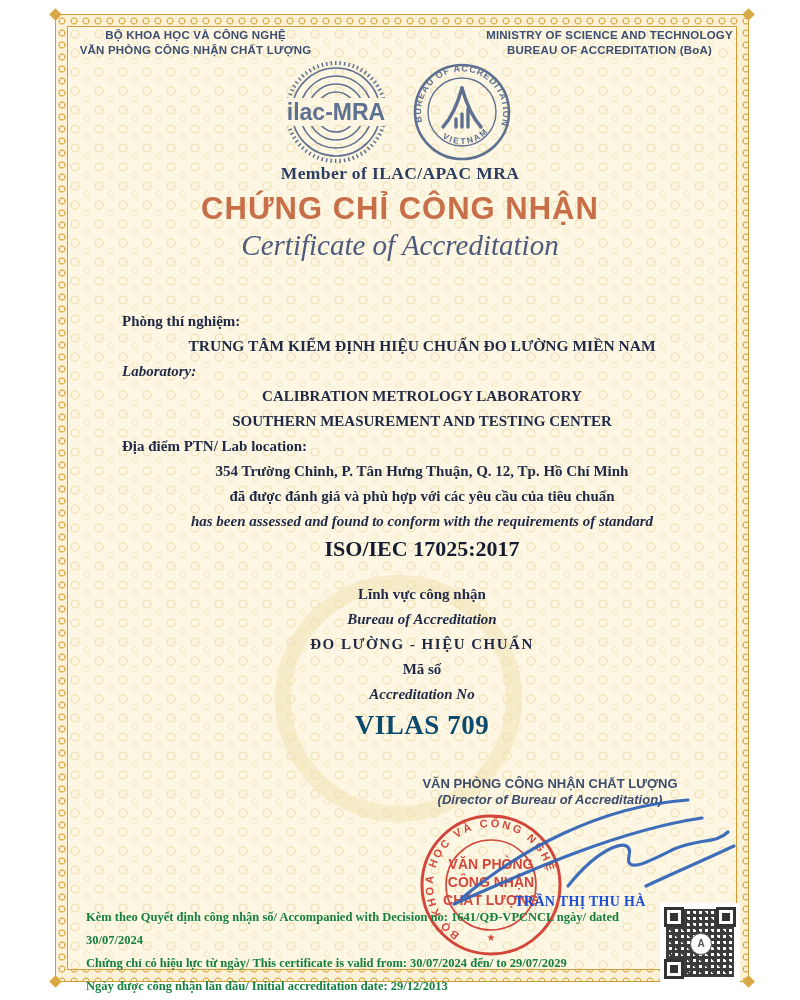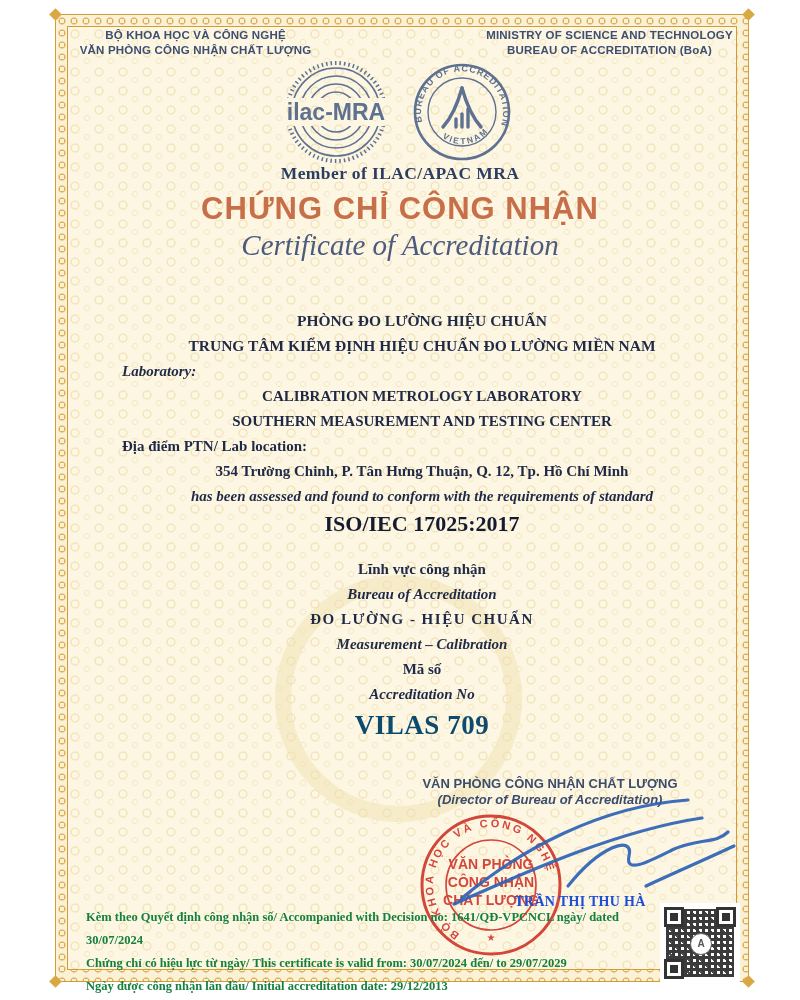--- a/index.html
+++ b/index.html
@@ -157,33 +157,33 @@
       <path d="M 56,65 L 56,47"></path>
     </g>
   </svg>
 
   <div class="member">Member of ILAC/APAC MRA</div>
 
   <div class="title-vi">CHỨNG CHỈ CÔNG NHẬN</div>
   <div class="title-en">Certificate of Accreditation</div>
 
   <div class="bodyblock">
-    <div class="row c vi2">PHÒNG ĐO LƯỜNG HIỆU CHUẨN</div>
+    <div class="row l">Phòng thí nghiệm:</div>
     <div class="row c vi2">TRUNG TÂM KIỂM ĐỊNH HIỆU CHUẨN ĐO LƯỜNG MIỀN NAM</div>
     <div class="row l i">Laboratory:</div>
     <div class="row c">CALIBRATION METROLOGY LABORATORY</div>
     <div class="row c">SOUTHERN MEASUREMENT AND TESTING CENTER</div>
     <div class="row l">Địa điểm PTN/ Lab location:</div>
     <div class="row c">354 Trường Chinh, P. Tân Hưng Thuận, Q. 12, Tp. Hồ Chí Minh</div>
+    <div class="row c">đã được đánh giá và phù hợp với các yêu cầu của tiêu chuẩn</div>
     <div class="row c i">has been assessed and found to conform with the requirements of standard</div>
     <div class="row c iso">ISO/IEC 17025:2017</div>
     <div class="row c">Lĩnh vực công nhận</div>
     <div class="row c i">Bureau of Accreditation</div>
     <div class="row c spread">ĐO LƯỜNG - HIỆU CHUẨN</div>
-    <div class="row c i">Measurement – Calibration</div>
     <div class="row c">Mã số</div>
     <div class="row c i">Accreditation No</div>
     <div class="row c vilas">VILAS 709</div>
   </div>
 
   <div class="sigblock">
     <div>VĂN PHÒNG CÔNG NHẬN CHẤT LƯỢNG</div>
     <div class="en">(Director of Bureau of Accreditation)</div>
   </div>
 

